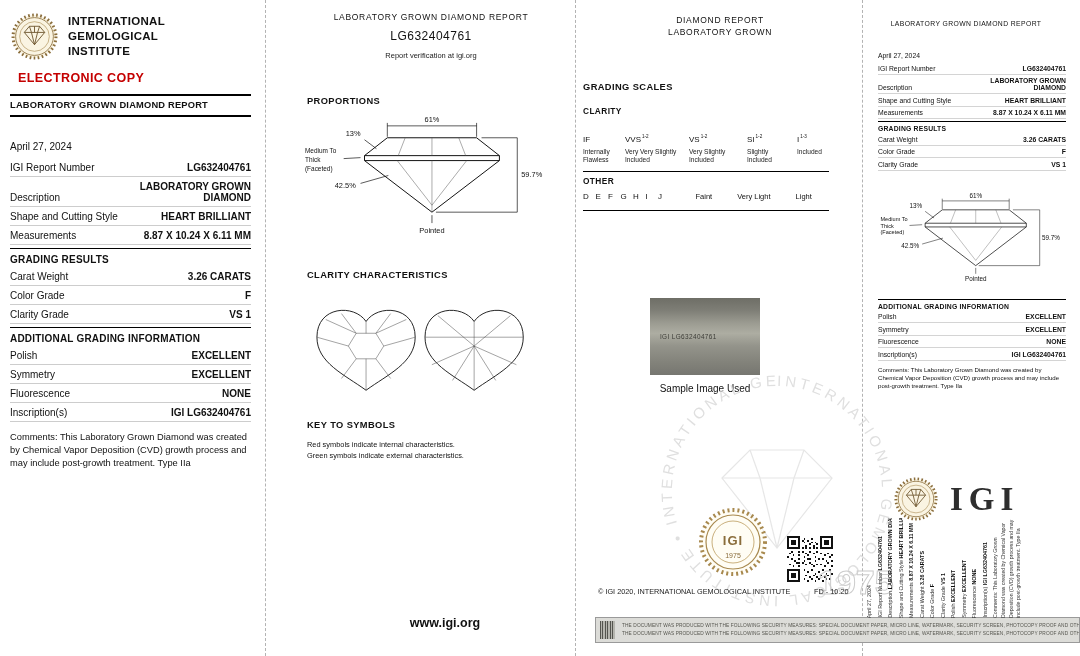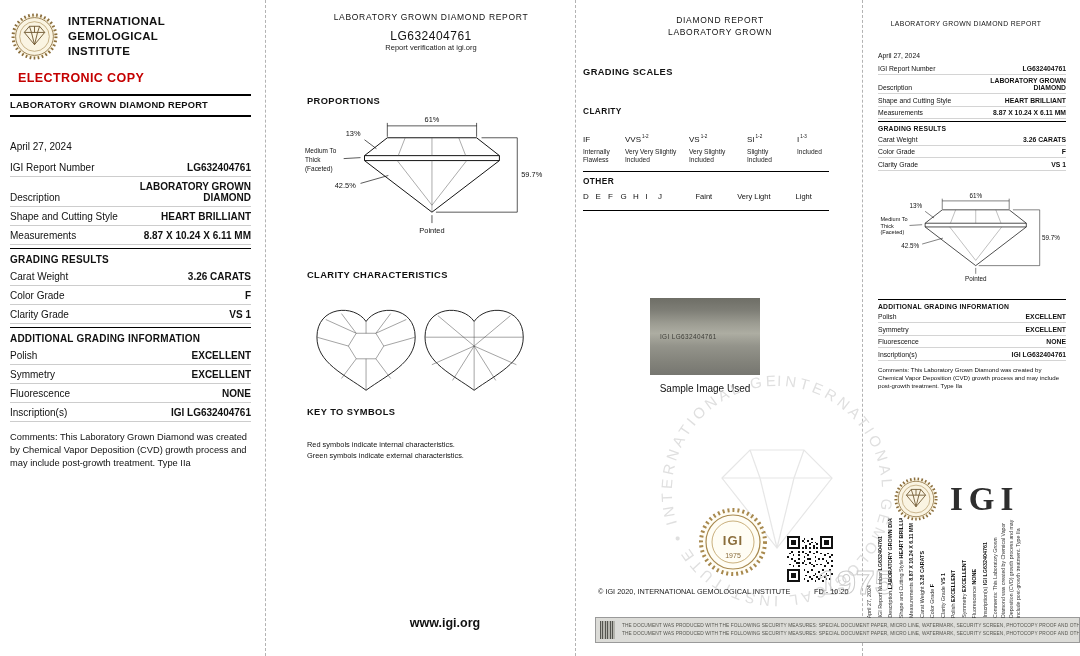--- a/index.html
+++ b/index.html
@@ -18,21 +18,21 @@
   .date { font-size:10px; margin:24px 0 6px; }
   .row { display:flex; justify-content:space-between; align-items:flex-end; border-bottom:1px solid #cdcdcd; padding:4px 0 3px; font-size:10px; gap:6px; }
   .row .val { font-weight:bold; text-align:right; max-width:150px; }
   .sec { border-top:1.5px solid #000; margin-top:3px; padding:5px 0 2px; font-size:10px; font-weight:bold; letter-spacing:.2px; }
   .comments { font-size:9.3px; line-height:1.38; margin-top:9px; }
 
   
   .h2 { position:absolute; left:300px; top:12px; width:262px; text-align:center; }
   .h2-t { font-size:8.5px; letter-spacing:.7px; }
   .h2-n { font-size:12px; margin-top:7px; letter-spacing:.5px; }
-  .h2-v { font-size:7.5px; margin-top:0; color:#222; }
+  .h2-v { font-size:7.5px; margin-top:8px; color:#222; }
   .h3 { position:absolute; left:580px; top:14px; width:280px; text-align:center; font-size:8.5px; letter-spacing:.7px; line-height:1.45; }
   .h4 { position:absolute; left:876px; top:20px; width:180px; text-align:center; font-size:6.8px; letter-spacing:.4px; }
 
   .blocktitle { position:absolute; font-size:9.3px; font-weight:bold; letter-spacing:.4px; }
 
   
   .prop-big { position:absolute; left:303px; top:110px; width:248px; }
   .hearts { position:absolute; left:312px; top:292px; width:226px; }
   .keylines { position:absolute; left:307px; top:440px; font-size:7.4px; line-height:1.45; }
 
@@ -256,32 +256,32 @@
         <line x1="165" y1="55" x2="128" y2="24"></line>
         <line x1="165" y1="55" x2="202" y2="24"></line>
         <line x1="165" y1="55" x2="122" y2="74"></line>
         <line x1="165" y1="55" x2="208" y2="74"></line>
         <line x1="165" y1="55" x2="143" y2="90"></line>
         <line x1="165" y1="55" x2="187" y2="90"></line>
       </g>
     </svg>
   </div>
 
-  <div class="blocktitle" style="left:307px; top:407px">KEY TO SYMBOLS</div>
+  <div class="blocktitle" style="left:307px; top:420px">KEY TO SYMBOLS</div>
   <div class="keylines">
     <div>Red symbols indicate internal characteristics.</div>
     <div>Green symbols indicate external characteristics.</div>
   </div>
 
   <div class="h3">
     <div>DIAMOND REPORT</div>
     <div>LABORATORY GROWN</div>
   </div>
 
-  <div class="blocktitle" style="left:583px; top:67px">GRADING SCALES</div>
+  <div class="blocktitle" style="left:583px; top:82px">GRADING SCALES</div>
   <div class="blocktitle" style="left:583px; top:106px; font-size:8.3px">CLARITY</div>
 
   <div class="clar-scale">
     <div class="cs-row">
       <div class="cs-cell">
         <div class="cs-g"><span>IF</span><sup></sup></div>
         <div class="cs-d">Internally Flawless</div>
       </div>
       <div class="cs-cell">
         <div class="cs-g"><span>VVS</span><sup>1-2</sup></div>

